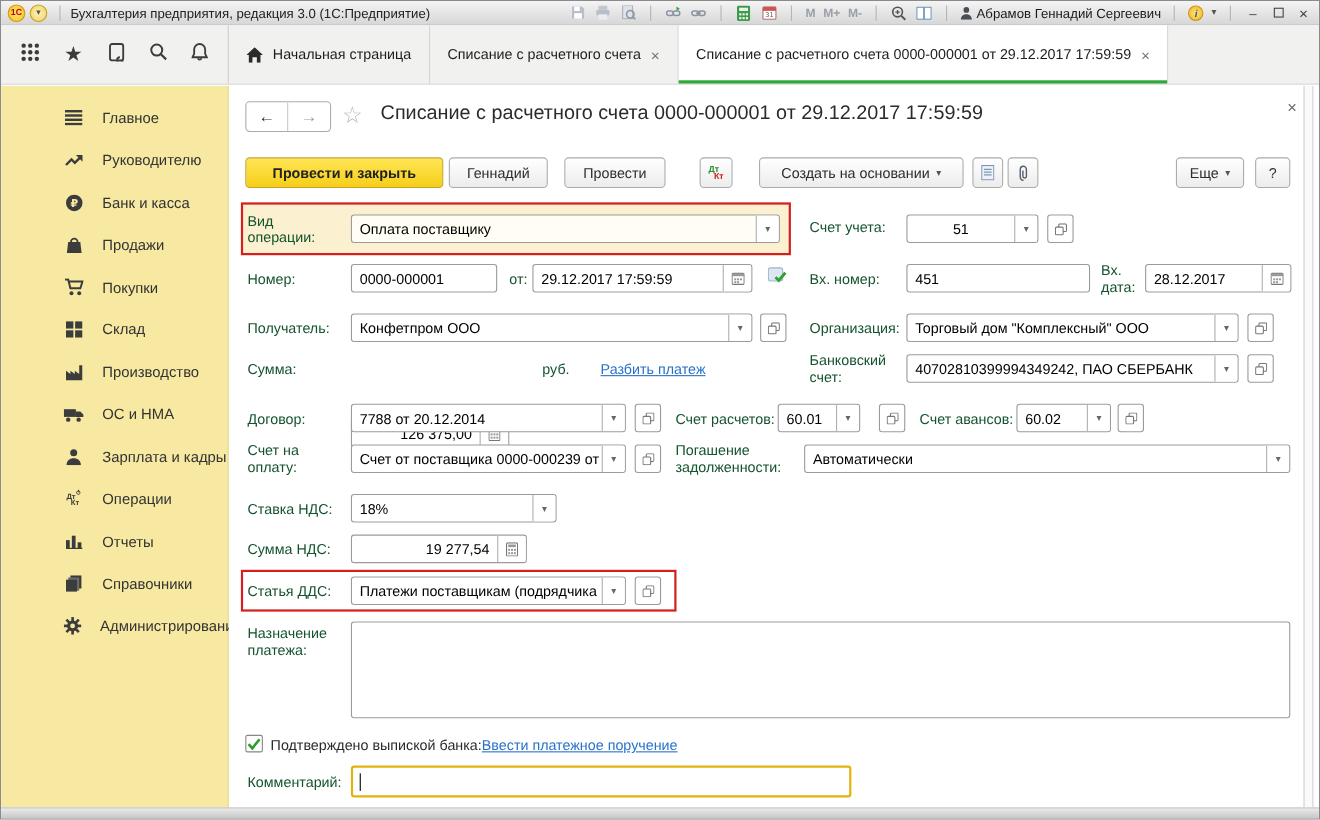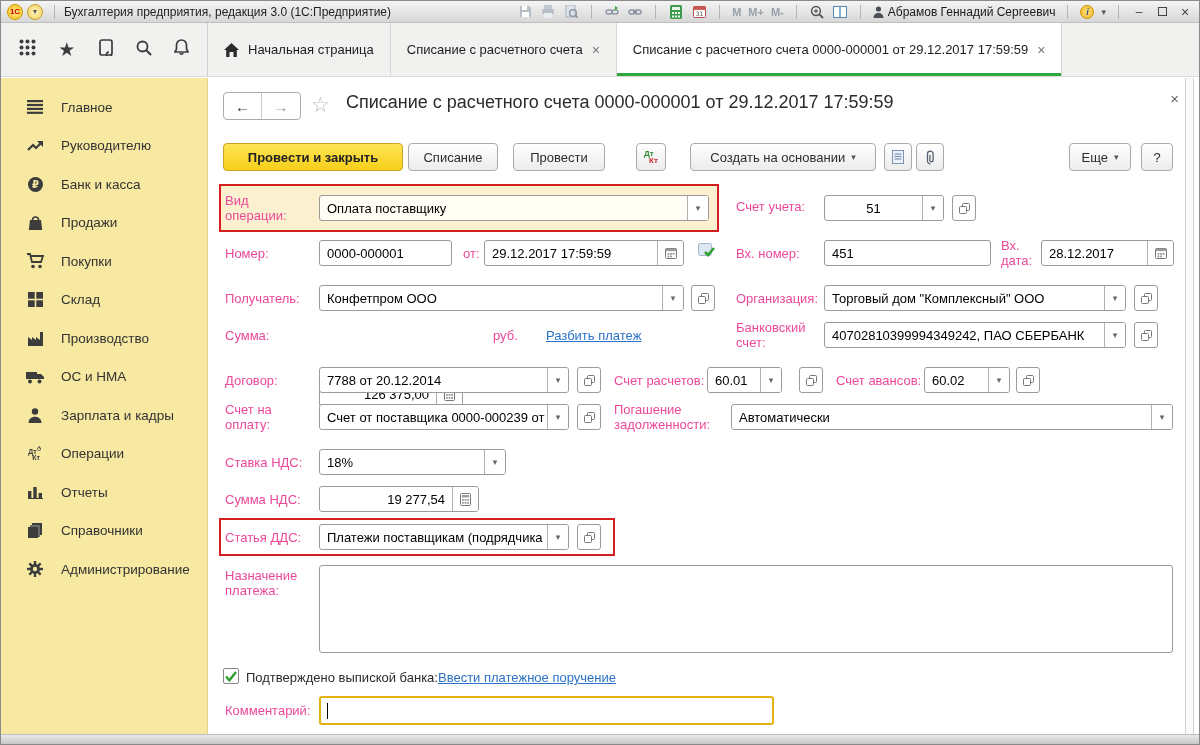--- a/index.html
+++ b/index.html
@@ -33,21 +33,21 @@
     padding:0 18px; border-right:1px solid #cfcfcf; }
   .tabs { display:flex; flex:1; }
   .tab { display:flex; align-items:center; gap:9px; padding:0 16px; font-size:13px; color:#1d1d1d;
     border-right:1px solid #d6d6d6; white-space:nowrap; position:relative; }
   .tab.active { background:#fff; }
   .tab.active::after { content:""; position:absolute; left:0; right:0; bottom:0; height:3px; background:#30a73c; }
   .tabclose { color:#777; font-size:14px; line-height:1; }
 
   
   .content { position:absolute; top:77px; left:0; right:0; bottom:10px; display:flex; }
-  .sidebar { width:207px; min-width:207px; background:#f7e9a2; border-right:1px solid #e4d584; padding-top:10px; }
+  .sidebar { width:207px; min-width:207px; background:#f7e9a2; border-right:1px solid #e4d584; padding-top:10px;padding-left:32px; }
   .side-item { height:38.5px; display:flex; align-items:center; padding-left:25px; gap:17px;
     font-size:13.5px; color:#333; }
   .side-ic { width:18px; height:18px; display:flex; align-items:center; justify-content:center; }
   .dtkt-mini { font-size:7px; font-weight:bold; color:#3c3c3c; line-height:6px; text-align:left; }
   .main { flex:1; position:relative; background:#fff; overflow:hidden; }
 
   
   .navgrp { position:absolute; left:15px; top:14px; display:flex; border:1px solid #ababab; border-radius:4px; overflow:hidden; background:#fff; }
   .navbtn { width:38px; height:26px; display:flex; align-items:center; justify-content:center; font-size:15px; }
   .navbtn.back { color:#333; border-right:1px solid #c9c9c9; }
@@ -57,21 +57,21 @@
   .form-close { position:absolute; right:20px; top:12px; font-size:15px; color:#666; }
 
   .btn { position:absolute; height:28px; border:1px solid #ababab; border-radius:4px; background:linear-gradient(#ffffff,#ececec);
     font-size:13px; color:#2c2c2c; display:flex; align-items:center; justify-content:center; gap:6px; padding:0 12px; }
   .btn.primary { background:linear-gradient(#ffe554,#f6cf1a); border-color:#c9a227; font-weight:bold; color:#222; }
   .caret { font-size:9px; color:#555; }
   .dtkt-btn { font-size:8px; font-weight:bold; line-height:7px; text-align:left; padding:0 6px; }
   .dtkt-btn .dt { color:#2e8b2e; } .dtkt-btn .kt { color:#cc2222; margin-left:5px; }
 
   
-  .lbl { position:absolute; font-size:13px; color:#ec4899; line-height:15px; }
+  .lbl { position:absolute; font-size:13px; color:#14532d; line-height:15px; }
   .f { position:absolute; height:26px; border:1px solid #9b9b9b; border-radius:3px; background:#fff;
     display:flex; align-items:center; font-size:13px; color:#000; overflow:hidden; }
   .f .txt { flex:1; padding:0 7px; white-space:nowrap; overflow:hidden; }
   .f .num { text-align:right; }
   .f .dd { width:21px; align-self:stretch; border-left:1px solid #b0b0b0; display:flex; align-items:center; justify-content:center; color:#666; font-size:9px; background:#fff; }
   .f .sq { width:26px; align-self:stretch; border-left:1px solid #b0b0b0; display:flex; align-items:center; justify-content:center; background:#fff; }
   .openbtn { position:absolute; width:24px; height:26px; border:1px solid #9b9b9b; border-radius:3px; background:#fff;
     display:flex; align-items:center; justify-content:center; }
   .hl { position:absolute; border:2px solid #d31f1f; }
   .link { position:absolute; font-size:13px; color:#2a72c8; text-decoration:underline; white-space:nowrap; }
@@ -394,21 +394,21 @@
         <div class="navbtn fwd">→</div>
       </div>
       <div class="star">☆</div>
       <div class="doc-title">Списание с расчетного счета 0000-000001 от 29.12.2017 17:59:59</div>
       <div class="form-close">×</div>
 
       <div class="btn primary" style="left:15px; top:65px; width:180px;">
           <span>Провести и закрыть</span>
         </div>
       <div class="btn" style="left:200px; top:65px; width:90px;">
-          <span>Списание</span>
+          <span>Геннадий</span>
         </div>
       <div class="btn" style="left:305px; top:65px; width:92px;">
           <span>Провести</span>
         </div>
       <div class="btn dtkt-btn" style="left:428px; top:65px; width:30px;">
         <span><span class="dt">Дт</span><br><span class="kt">Кт</span></span>
         </div>
       <div class="btn" style="left:482px; top:65px; width:186px;">
         <span>Создать на основании</span>
           <span class="caret">▾</span>

